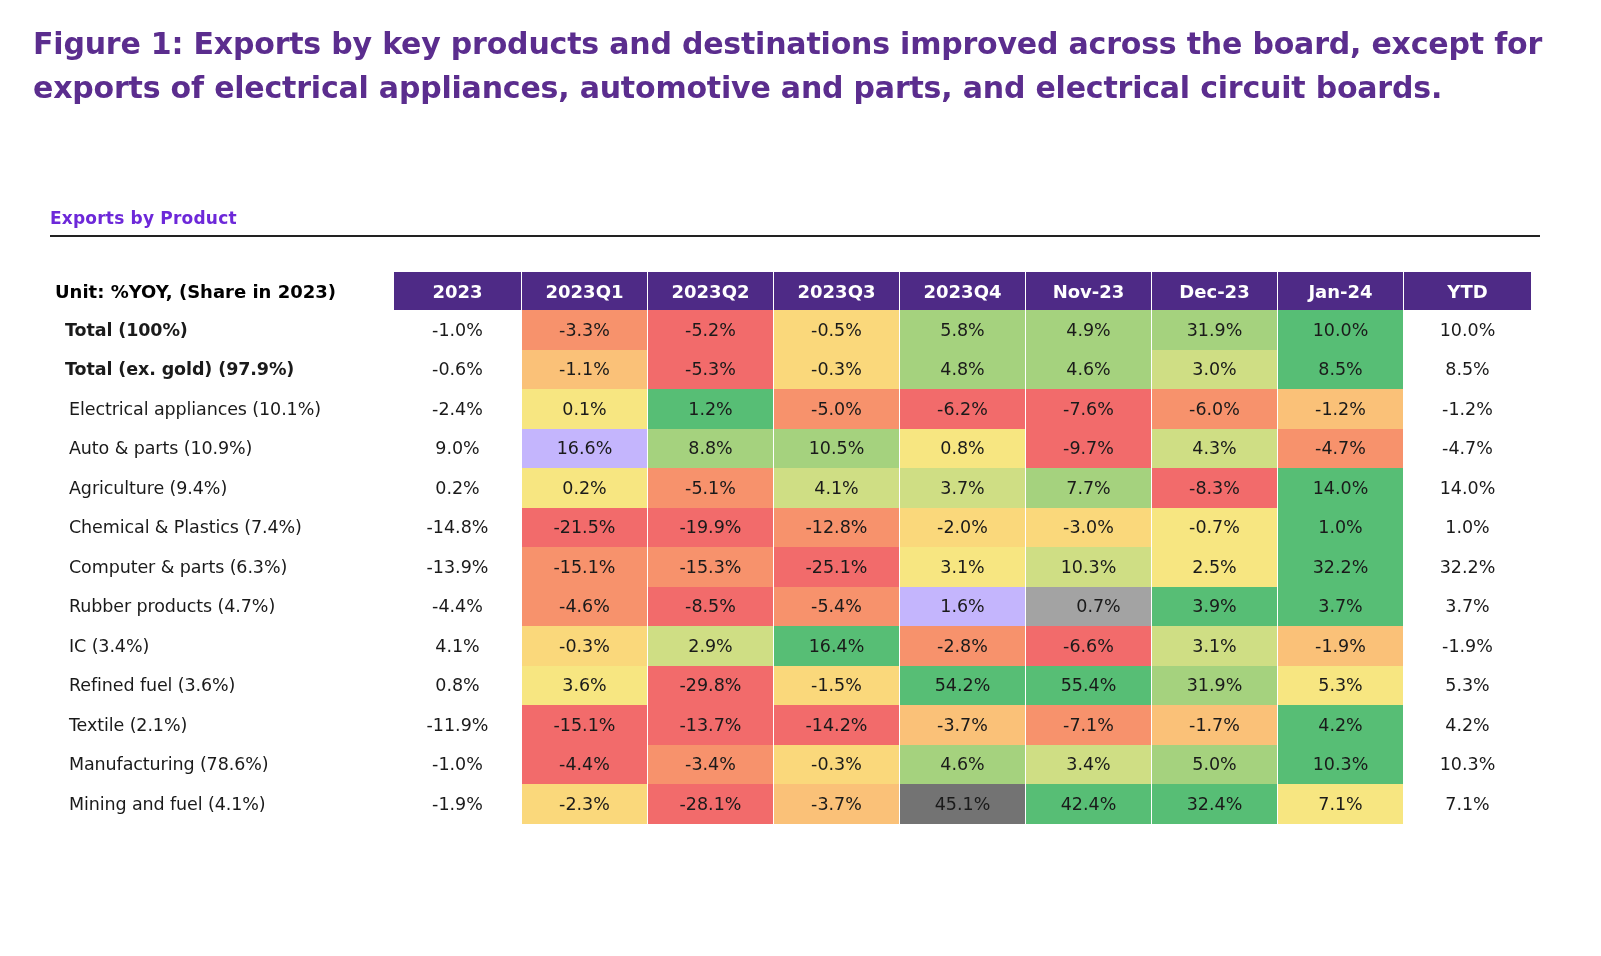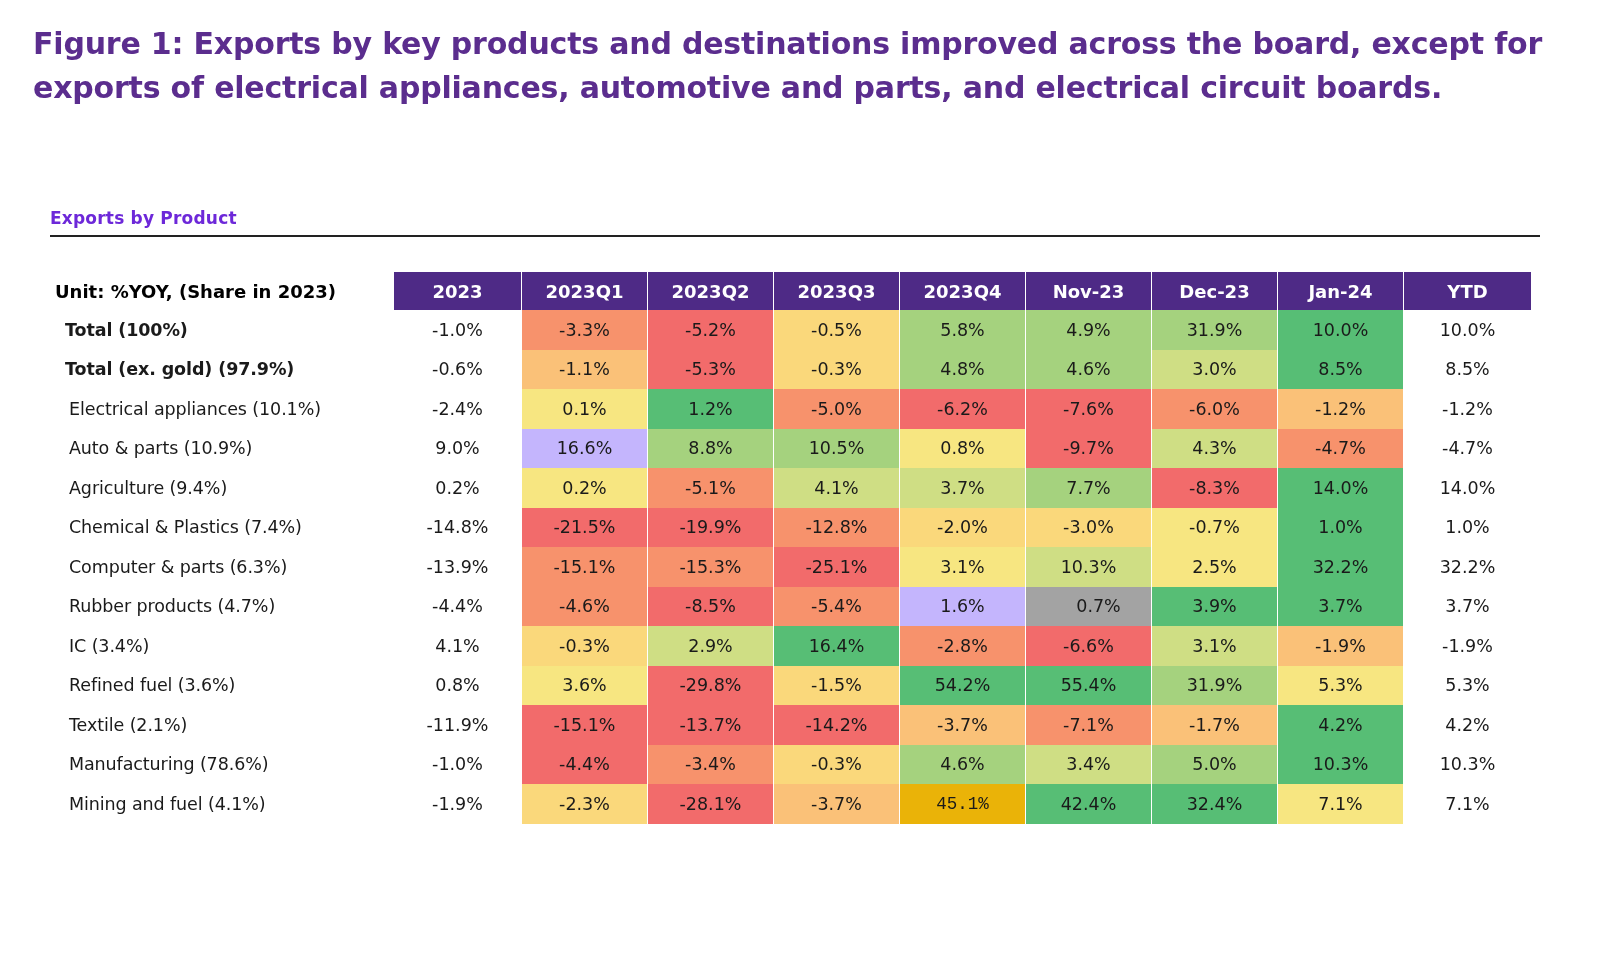--- a/index.html
+++ b/index.html
@@ -307,21 +307,21 @@
             <td class="heat" style="background: rgb(165, 210, 126);">5.0%</td>
             <td class="heat" style="background: rgb(87, 190, 117);">10.3%</td>
             <td class="num">10.3%</td>
           </tr>
           <tr>
             <td class="lbl">Mining and fuel (4.1%)</td>
             <td class="num">-1.9%</td>
             <td class="heat" style="background: rgb(250, 216, 123);">-2.3%</td>
             <td class="heat" style="background: rgb(242, 107, 107);">-28.1%</td>
             <td class="heat" style="background: rgb(250, 193, 120);">-3.7%</td>
-            <td class="heat" style="background: #eab308; font-family: Liberation Mono, monospace;">45.1%</td>
+            <td class="heat" style="background: #737373;">45.1%</td>
             <td class="heat" style="background: rgb(87, 190, 117);">42.4%</td>
             <td class="heat" style="background: rgb(87, 190, 117);">32.4%</td>
             <td class="heat" style="background: rgb(247, 230, 129);">7.1%</td>
             <td class="num">7.1%</td>
           </tr>
         </tbody>
     </table>
   </div>
 
 </div>

